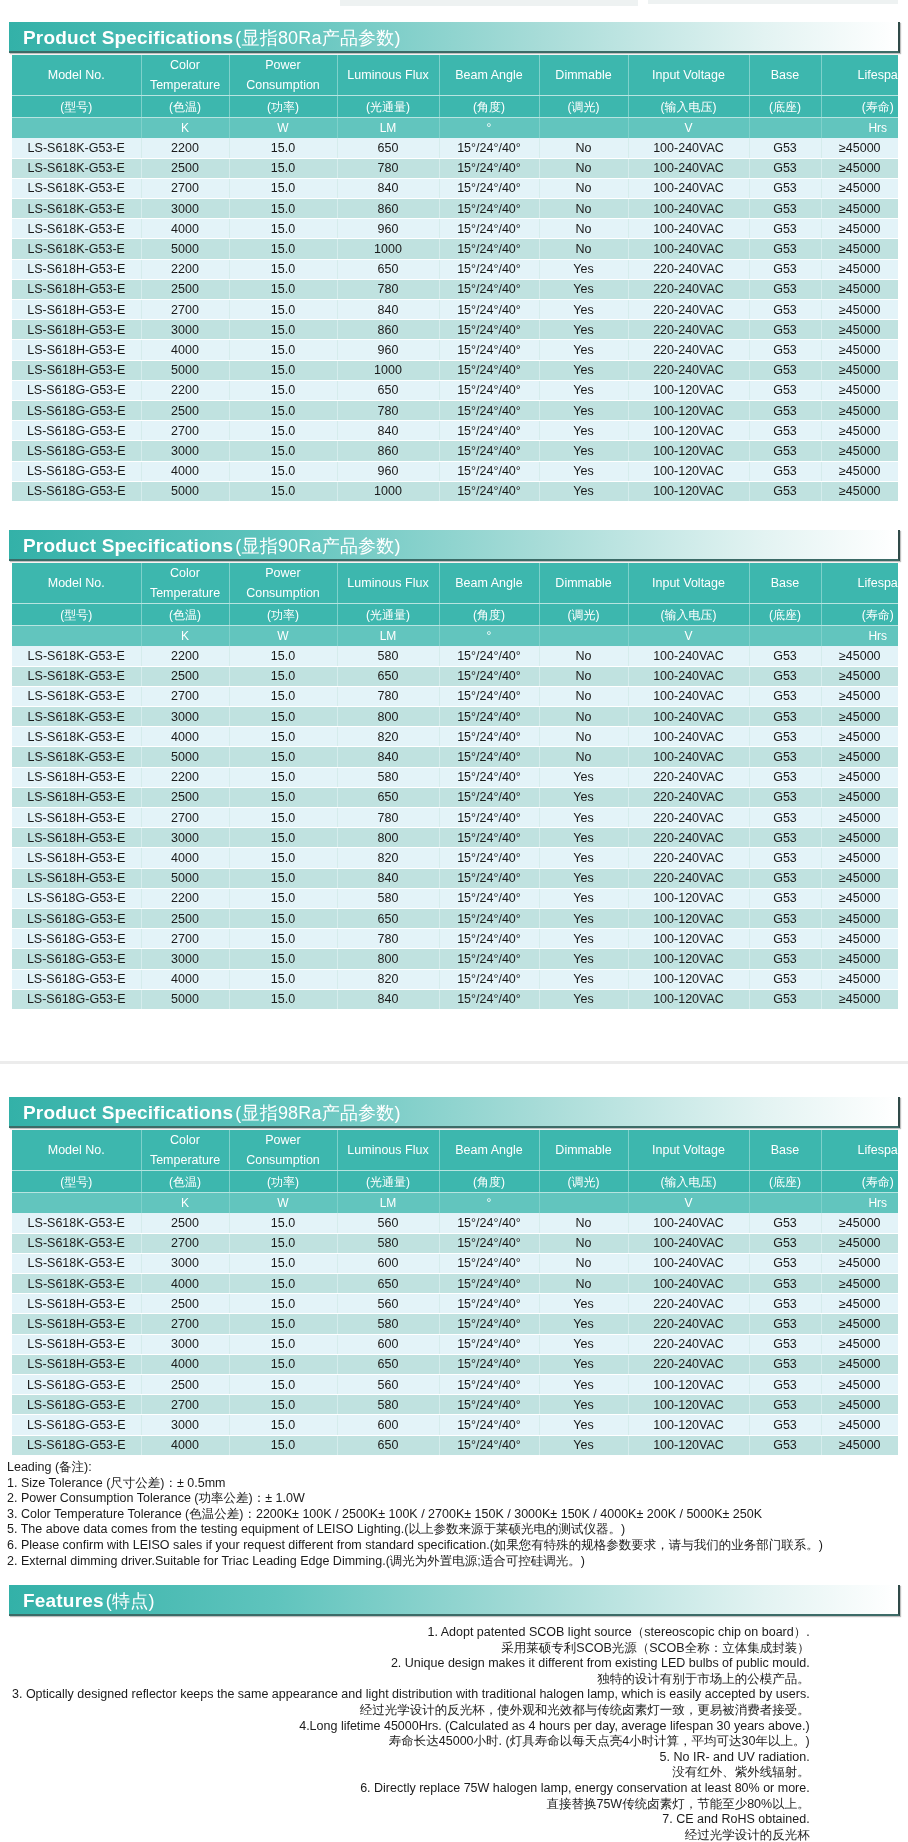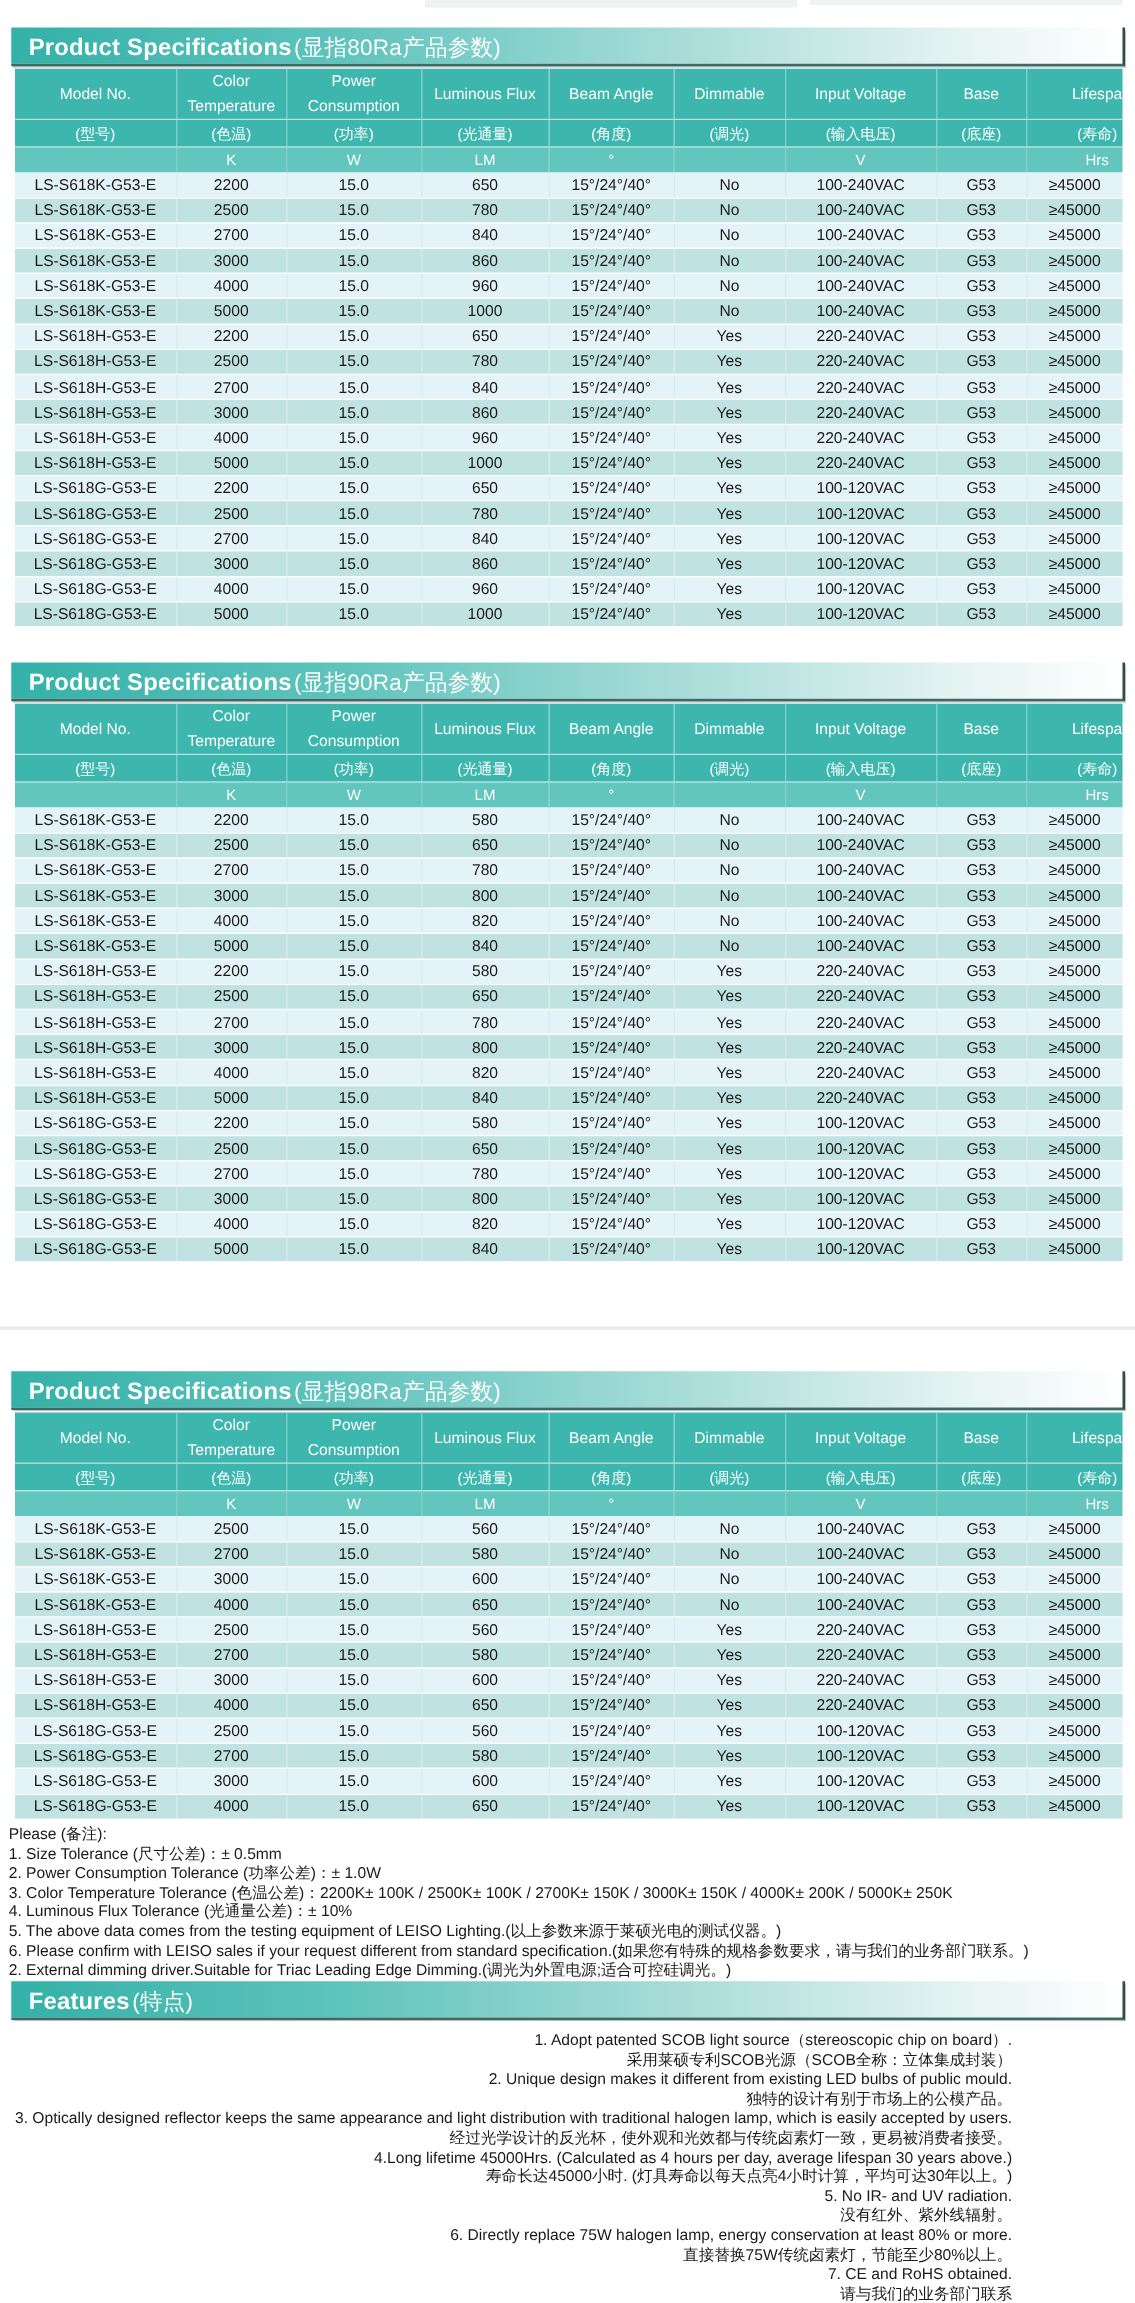--- a/index.html
+++ b/index.html
@@ -736,25 +736,24 @@
         <td>15°/24°/40°</td>
         <td>Yes</td>
         <td>100-120VAC</td>
         <td>G53</td>
         <td>≥45000</td>
       </tr>
     </tbody>
 </table>
 
 <div class="remarks">
-  <div>Please (备注):</div>
+  <div>Leading (备注):</div>
   <div>1. Size Tolerance (尺寸公差)：± 0.5mm</div>
   <div>2. Power Consumption Tolerance (功率公差)：± 1.0W</div>
   <div>3. Color Temperature Tolerance (色温公差)：2200K± 100K / 2500K± 100K / 2700K± 150K  /  3000K± 150K  /  4000K± 200K  /  5000K± 250K</div>
-  <div>4. Luminous Flux Tolerance (光通量公差)：± 10%</div>
   <div>5. The above data comes from the testing equipment of LEISO Lighting.(以上参数来源于莱硕光电的测试仪器。)</div>
   <div>6. Please confirm with LEISO sales if your request different from standard specification.(如果您有特殊的规格参数要求，请与我们的业务部门联系。)</div>
   <div>2. External dimming driver.Suitable for Triac Leading Edge Dimming.(调光为外置电源;适合可控硅调光。)</div>
 </div>
 
 <div class="section-banner" style="top:1585px;">
   <div class="title-en"><span>Features</span><span class="title-cn">(特点)</span></div>
 </div>
 <div class="features">
   <div>
@@ -776,15 +775,15 @@
   <div>
       <div>5. No IR- and UV radiation.</div>
       <div class="cn">没有红外、紫外线辐射。</div>
     </div>
   <div>
       <div>6. Directly replace 75W halogen lamp, energy conservation at least 80% or more.</div>
       <div class="cn">直接替换75W传统卤素灯，节能至少80%以上。</div>
     </div>
   <div>
       <div>7. CE and RoHS obtained.</div>
-      <div class="cn">请与我们的业务部门联系</div>
+      <div class="cn">经过光学设计的反光杯</div>
     </div>
 </div>
 
 </body></html>

